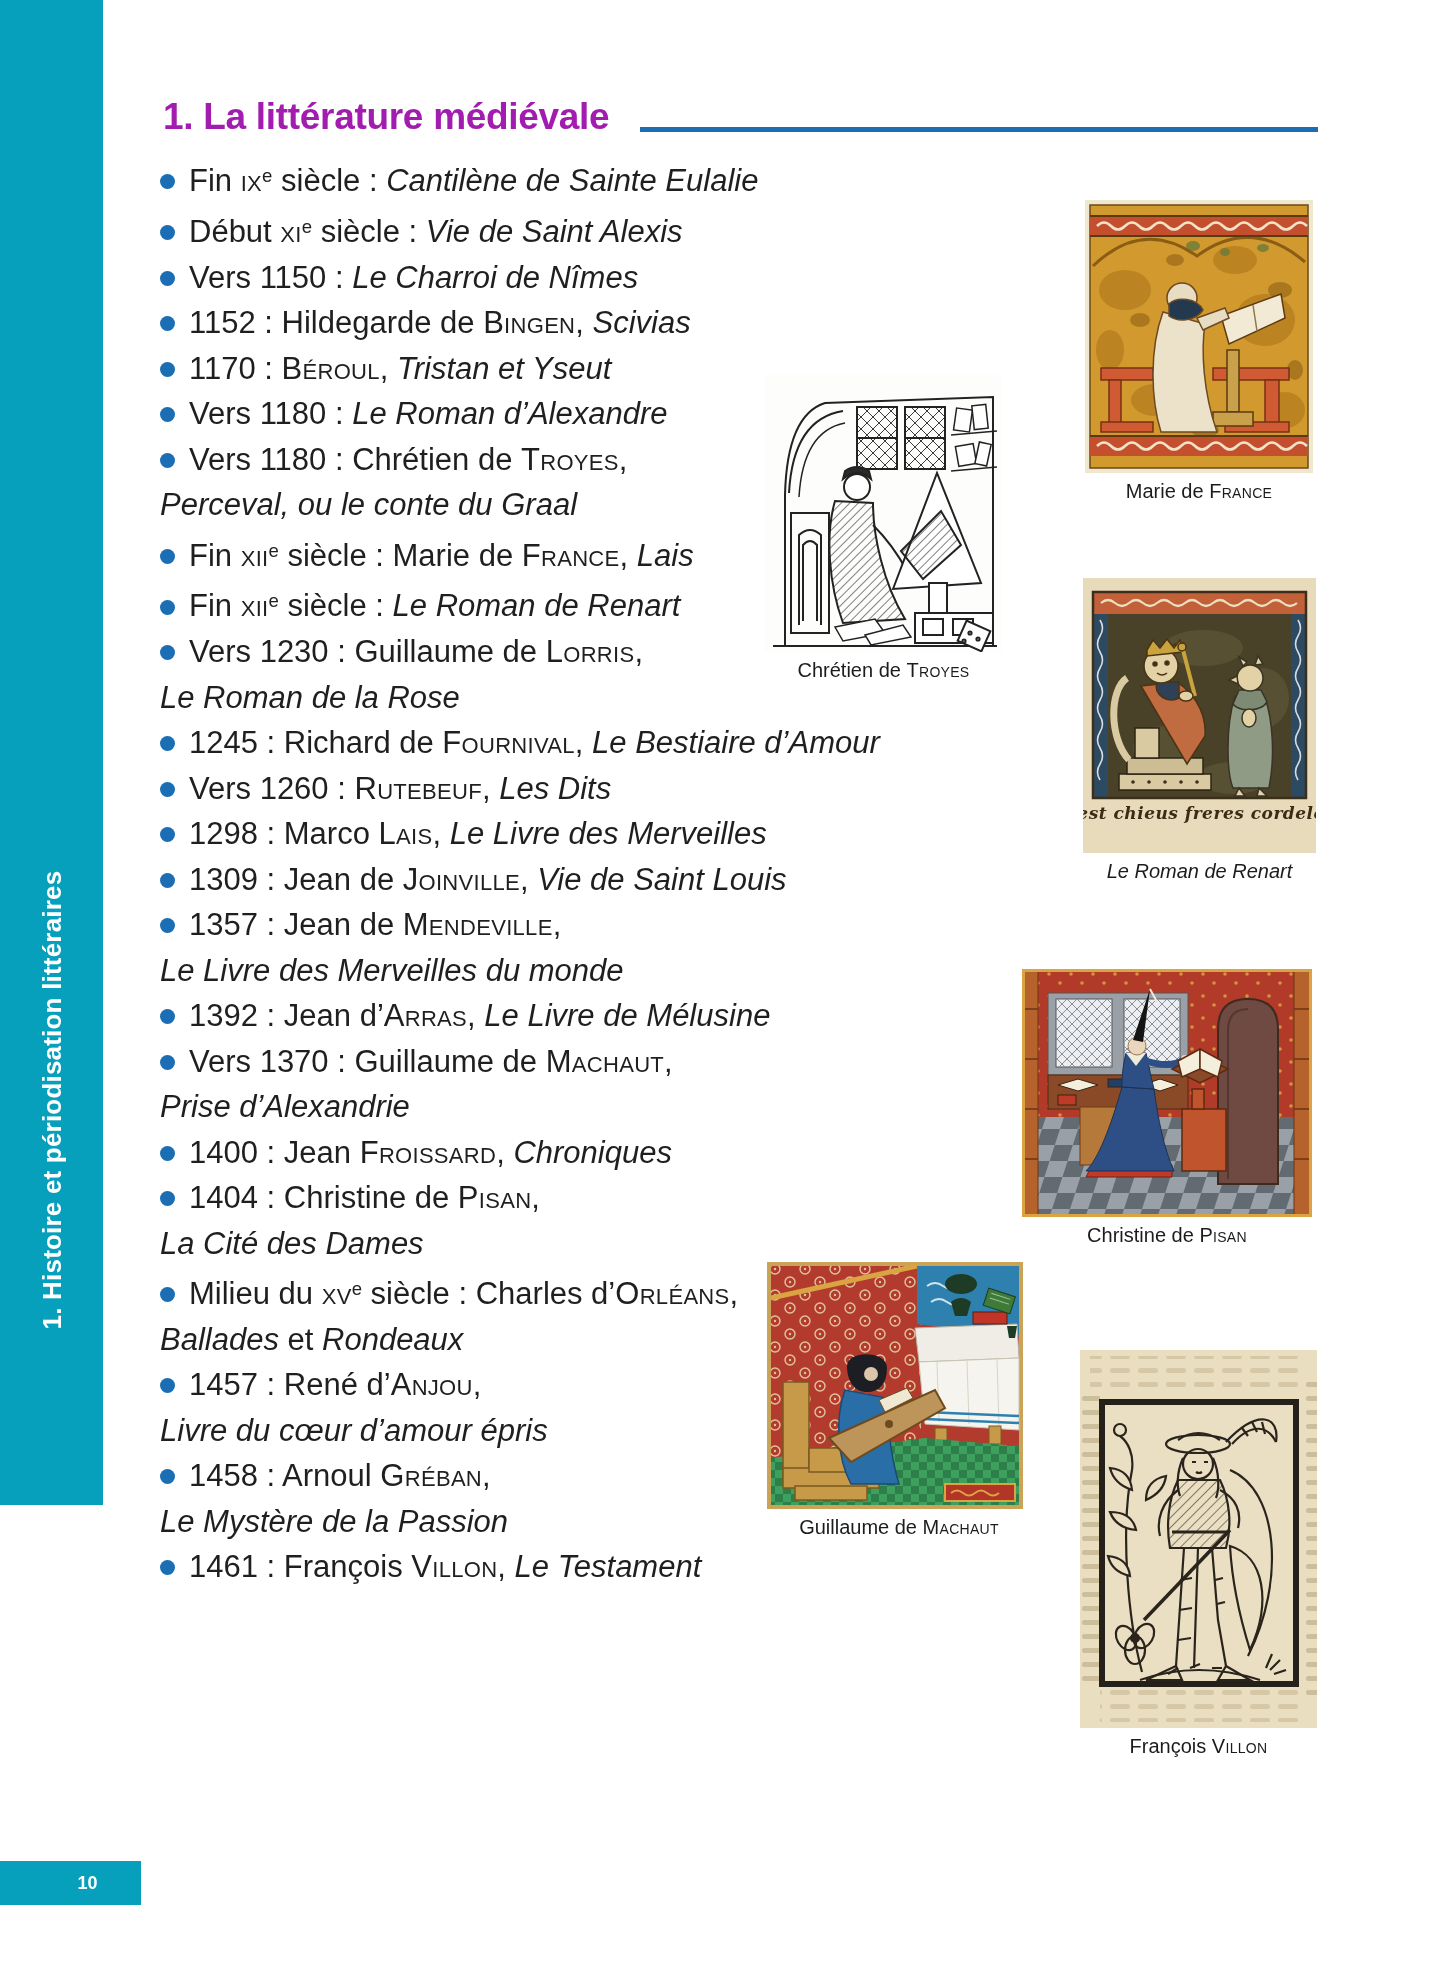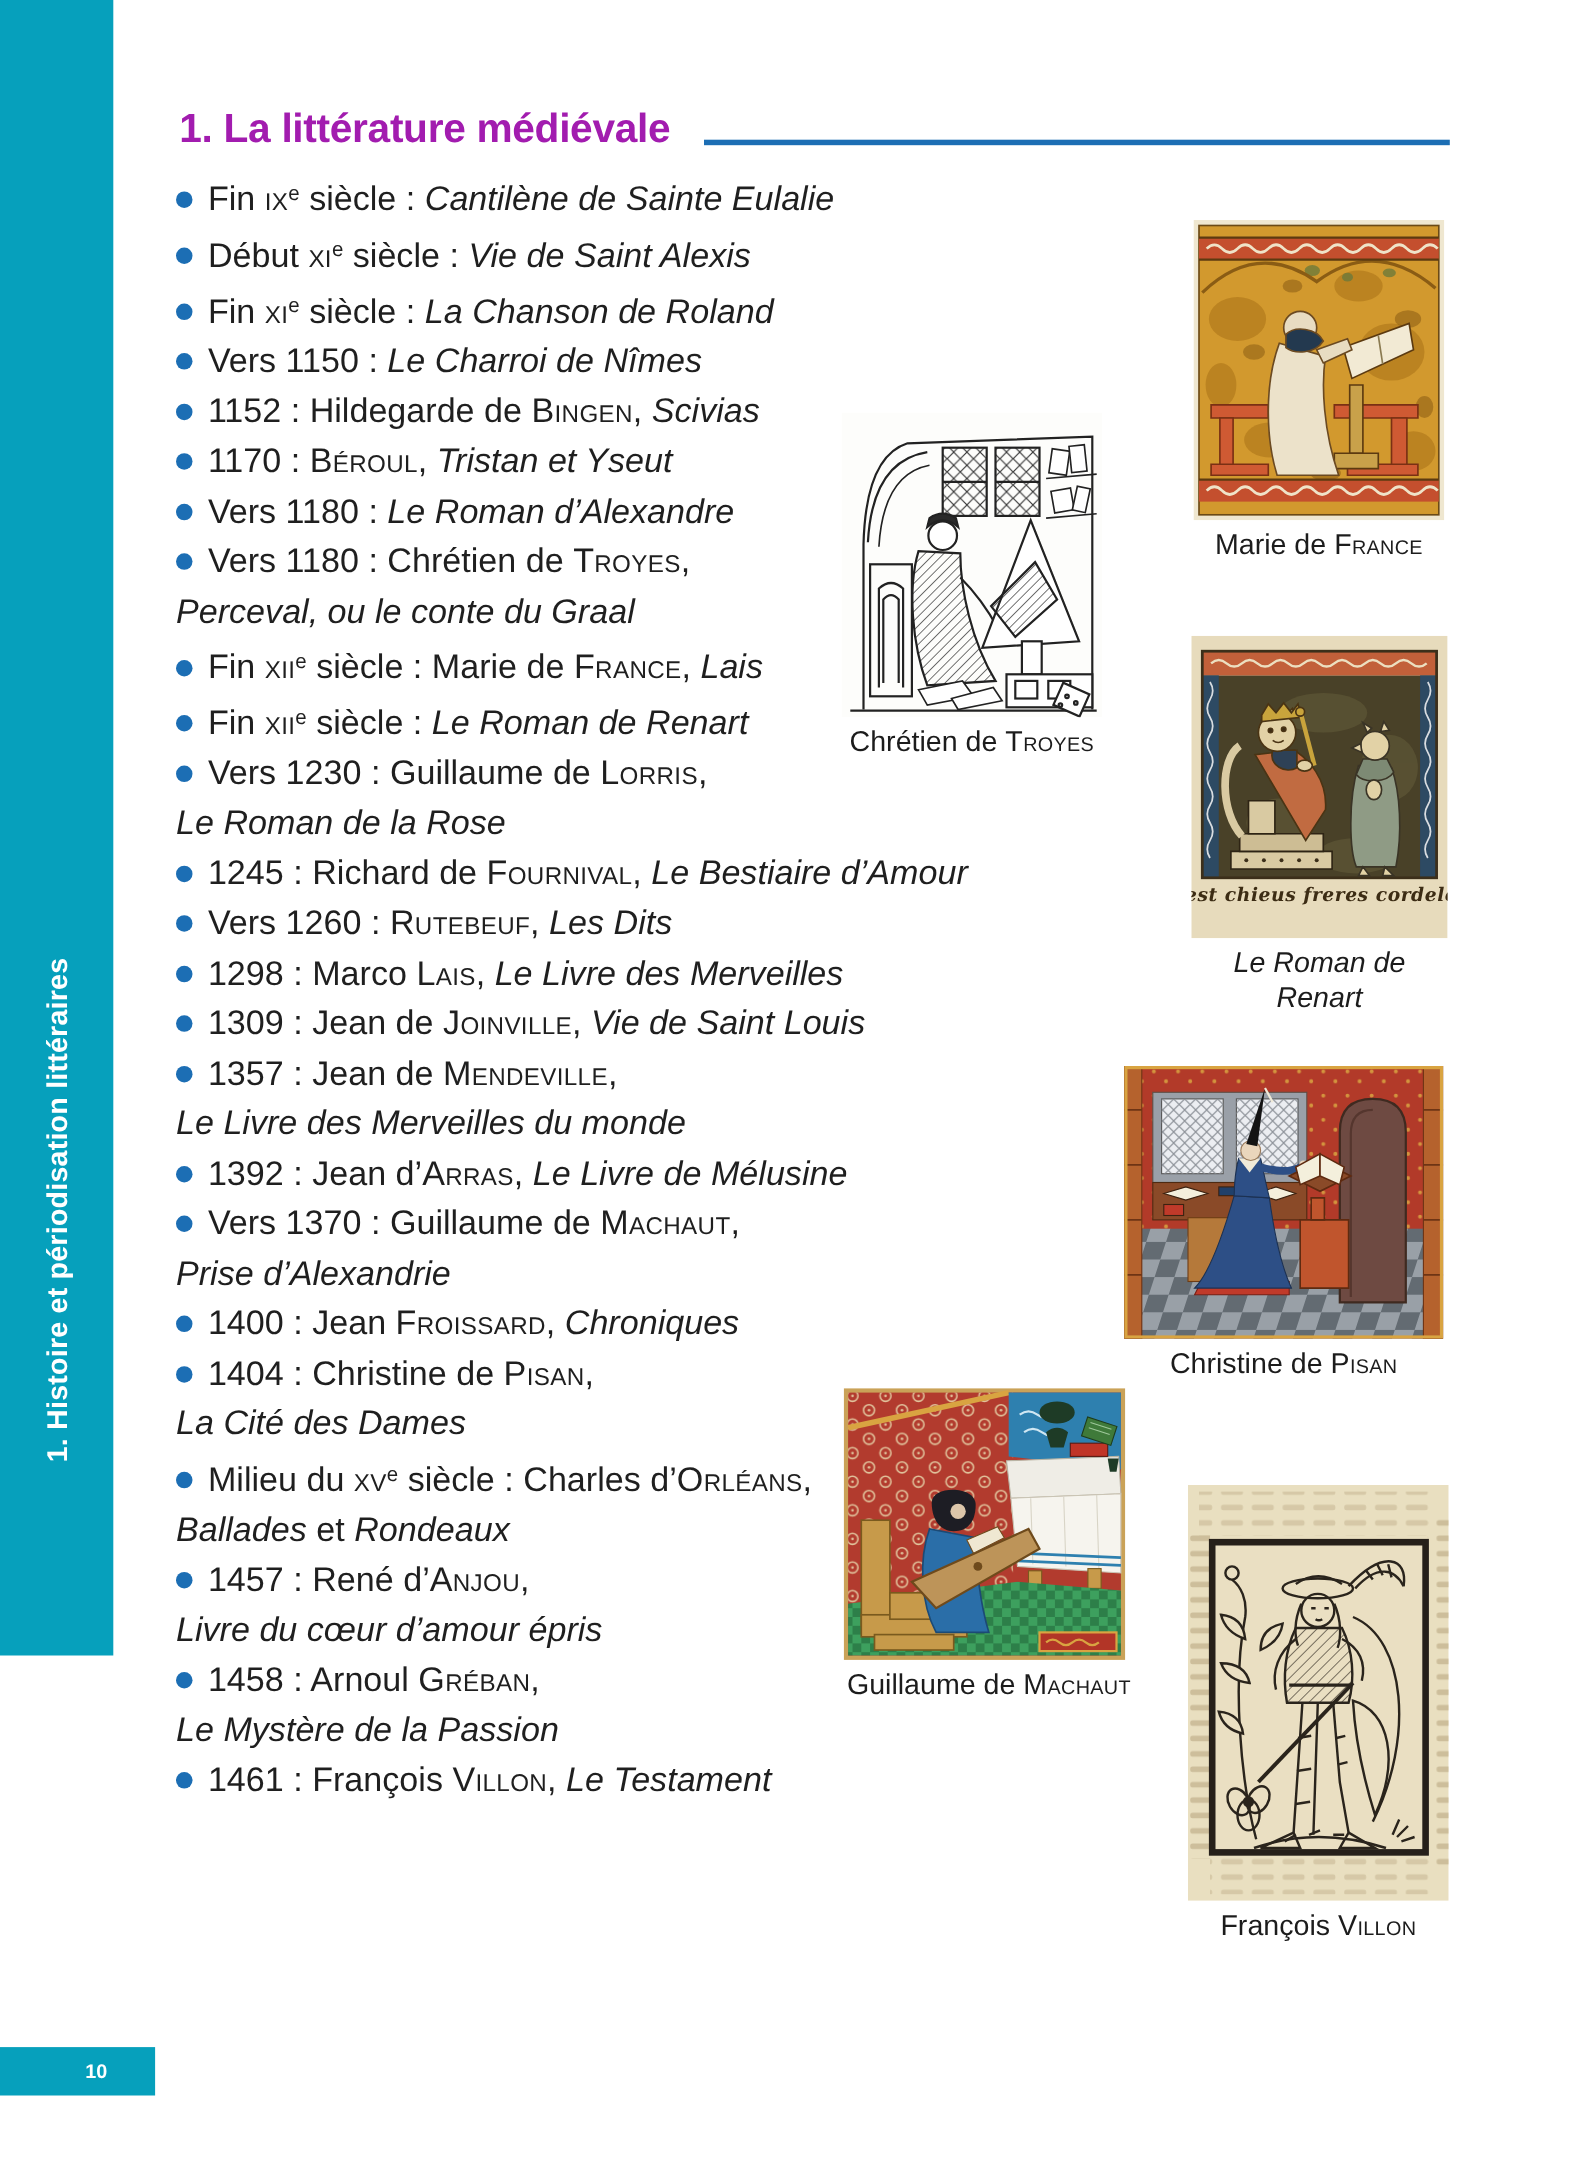--- a/index.html
+++ b/index.html
@@ -25,21 +25,21 @@
   .timeline li{white-space:nowrap;}
   .bullet{display:inline-block;width:15px;height:15px;border-radius:50%;background:#1c6eb4;
           margin-right:14px;position:relative;top:-2px;}
   .seg-i{font-style:italic;}
   .seg-caps{font-variant-caps:small-caps;letter-spacing:.3px;}
   .seg-sup{font-size:.6em;vertical-align:.5em;}
 
   
   figure{position:absolute;margin:0;}
   figure svg{display:block;}
-  figcaption{text-align:center;font-size:26px;margin-top:7px;color:#1c1c1c;}
+  figcaption{text-align:center;font-size:20px;margin-top:7px;color:#1c1c1c;}
   .fig-marie   {left:1085px;top:200px;width:228px;}
   .fig-chretien{left:765px; top:375px;width:237px;}
   .fig-renart  {left:1083px;top:578px;width:233px;}
   .fig-pisan   {left:1022px;top:969px;width:290px;}
   .fig-machaut {left:767px; top:1262px;width:264px;}
   .fig-villon  {left:1080px;top:1350px;width:237px;}
 </style>
 </head>
 <body>
 
@@ -50,21 +50,20 @@
   <div class="page-badge">
     <span>10</span>
   </div>
 
   <h1 class="title">1. La littérature médiévale</h1>
   <div class="title-rule"></div>
 
   <ul class="timeline">
       <li><span class="bullet"></span><span>Fin </span><span class="seg-caps">ix</span><span class="seg-sup">e</span><span> siècle : </span><span class="seg-i">Cantilène de Sainte Eulalie</span></li>
       <li><span class="bullet"></span><span>Début </span><span class="seg-caps">xi</span><span class="seg-sup">e</span><span> siècle : </span><span class="seg-i">Vie de Saint Alexis</span></li>
-      <li><span class="bullet"></span><span>Fin </span><span class="seg-caps">xi</span><span class="seg-sup">e</span><span> siècle : </span><span class="seg-i">La Chanson de Roland</span></li>
       <li><span class="bullet"></span><span>Vers 1150 : </span><span class="seg-i">Le Charroi de Nîmes</span></li>
       <li><span class="bullet"></span><span>1152 : Hildegarde de </span><span class="seg-caps">Bingen</span><span>, </span><span class="seg-i">Scivias</span></li>
       <li><span class="bullet"></span><span>1170 : </span><span class="seg-caps">Béroul</span><span>, </span><span class="seg-i">Tristan et Yseut</span></li>
       <li><span class="bullet"></span><span>Vers 1180 : </span><span class="seg-i">Le Roman d’Alexandre</span></li>
       <li><span class="bullet"></span><span>Vers 1180 : Chrétien de </span><span class="seg-caps">Troyes</span><span>,</span><br><span class="seg-i">Perceval, ou le conte du Graal</span></li>
       <li><span class="bullet"></span><span>Fin </span><span class="seg-caps">xii</span><span class="seg-sup">e</span><span> siècle : Marie de </span><span class="seg-caps">France</span><span>, </span><span class="seg-i">Lais</span></li>
       <li><span class="bullet"></span><span>Fin </span><span class="seg-caps">xii</span><span class="seg-sup">e</span><span> siècle : </span><span class="seg-i">Le Roman de Renart</span></li>
       <li><span class="bullet"></span><span>Vers 1230 : Guillaume de </span><span class="seg-caps">Lorris</span><span>,</span><br><span class="seg-i">Le Roman de la Rose</span></li>
       <li><span class="bullet"></span><span>1245 : Richard de </span><span class="seg-caps">Fournival</span><span>, </span><span class="seg-i">Le Bestiaire d’Amour</span></li>
       <li><span class="bullet"></span><span>Vers 1260 : </span><span class="seg-caps">Rutebeuf</span><span>, </span><span class="seg-i">Les Dits</span></li>

